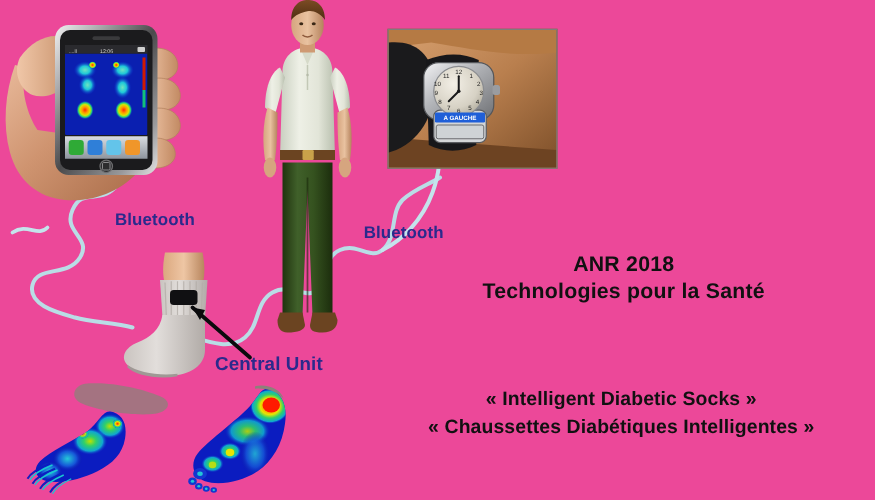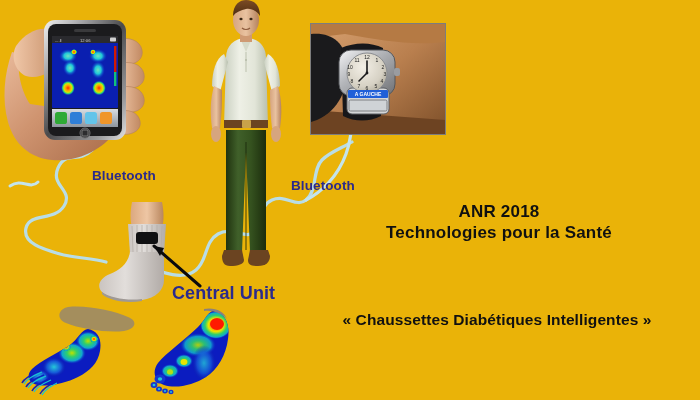--- a/index.html
+++ b/index.html
@@ -3,21 +3,21 @@
 <meta charset="utf-8">
 <title>IDS Project Infographic</title>
 <style>
   html,body{margin:0;padding:0;}
   body{
     width:700px;height:400px;overflow:hidden;
     background:#ffffff;
     font-family:"Liberation Sans", sans-serif;
     position:relative;
   }
-  #stage{position:relative;width:700px;height:400px;background:#eab308;overflow:hidden;}
+  #stage{position:relative;width:700px;height:400px;background:#ec4899;overflow:hidden;}
 
   
   .abs{position:absolute;}
   .txt-label{
     font-weight:bold;
     color:#2b2a8c;
     letter-spacing:.1px;
     white-space:nowrap;
   }
 
@@ -31,21 +31,21 @@
 
   #project-block{
     position:absolute;left:295px;top:309px;width:404px;
     text-align:center;color:#111;
   }
   #project-block div{font-size:15.5px;font-weight:bold;line-height:22px;letter-spacing:.1px;}
 
   
   #lbl-bt1{left:92px;top:168px;font-size:13.5px;}
   #lbl-bt2{left:291px;top:178px;font-size:13.5px;}
-  #lbl-cu{left:172px;top:283px;font-size:18px;}
+  #lbl-cu{left:172px;top:283px;font-size:15px;}
 
   
   #phone-scene{left:-6px;top:-4px;width:196px;height:170px;}
 
   
   #watch-photo{
     left:310px;top:23px;width:134px;height:110px;
     border:1px solid #7d7d7d;
     background:#8a5a2b;
     overflow:hidden;
@@ -432,16 +432,17 @@
   <div class="abs txt-label" id="lbl-bt1">Bluetooth</div>
   <div class="abs txt-label" id="lbl-bt2">Bluetooth</div>
   <div class="abs txt-label" id="lbl-cu">Central Unit</div>
 
   <div id="title-block">
     <div class="l1">ANR 2018</div>
     <div class="l2">Technologies pour la Santé</div>
   </div>
 
   <div id="project-block">
+    <div>« Intelligent Diabetic Socks »</div>
     <div>« Chaussettes Diabétiques Intelligentes »</div>
   </div>
 
 </div>
 
 </body></html>

